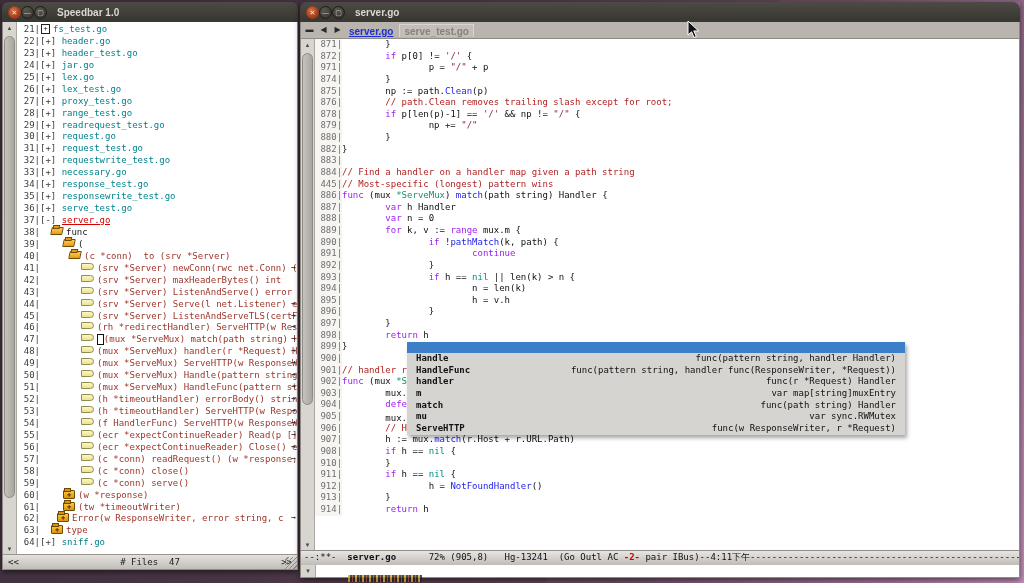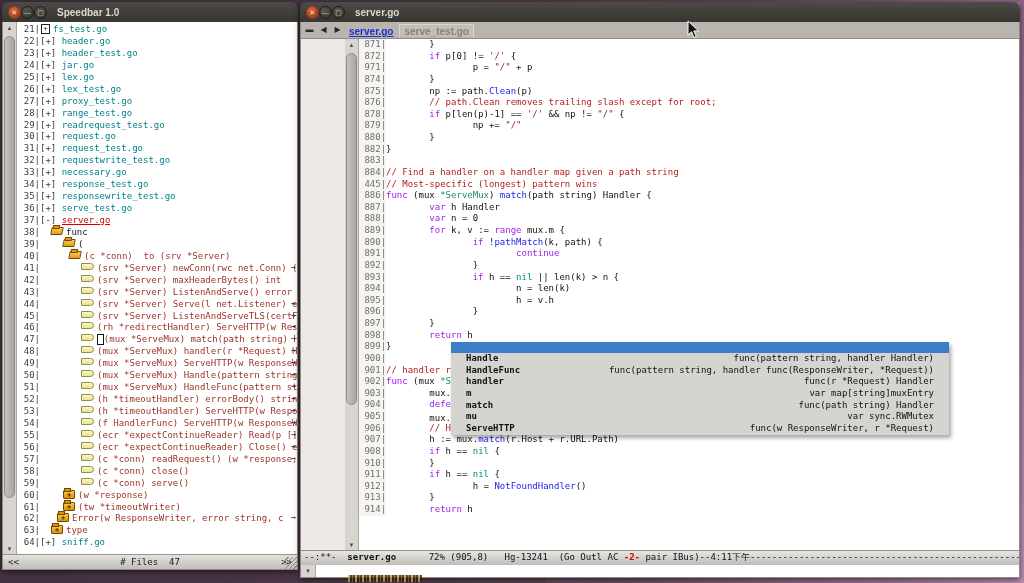--- a/index.html
+++ b/index.html
@@ -50,33 +50,33 @@
   .sb-status .mid{flex:1;text-align:center;}
   .grip{position:absolute;right:0;bottom:0;width:12px;height:12px;
     background:repeating-linear-gradient(135deg,transparent 0 2px,#908c85 2px 3px);}
   
   .tabbar{height:16px;background:#b9b5ae;border-bottom:1px solid #8f8b85;display:flex;align-items:center;
     padding-left:2px;gap:1px;flex:none;}
   .tbtn{width:13px;height:12px;font-size:8px;line-height:12px;color:#2a2a2a;text-align:center;cursor:pointer;}
   .tab{font-size:10px;font-weight:bold;padding:1px 4px 0 4px;white-space:nowrap;cursor:pointer;}
   .tab.active{color:#1f2fd0;text-decoration:underline;}
   .tab.inactive{color:#86827b;background:#c3bfb8;border:1px solid #d8d4cf;border-bottom:none;font-weight:bold;}
-  .ed-main{flex:1;display:flex;min-height:0;margin-left:44px;}
+  .ed-main{flex:1;display:flex;min-height:0;}
   .code-wrap{flex:1;background:#fff;position:relative;overflow:hidden;
     font-family:"DejaVu Sans Mono",monospace;font-size:9px;}
   .cl{height:11.64px;line-height:11.64px;display:flex;white-space:pre;}
   .cl-num{width:27px;color:#6f6f6f;background:#f7f5f2;text-align:right;flex:none;}
   .cl-code{flex:1;overflow:hidden;}
   .tok-p{color:#111;} .tok-k{color:#a020f0;} .tok-c{color:#b22222;} .tok-s{color:#8b2252;}
   .tok-f{color:#2222ee;} .tok-t{color:#15945f;} .tok-n{color:#008b8b;}
   .cursor-box{display:inline-block;width:5px;height:9px;border:1px solid #111;vertical-align:-1px;}
   .ac-popup{position:absolute;left:92px;top:302.6px;width:498px;box-shadow:2px 3px 4px rgba(0,0,0,.35);}
   .ac-sel{height:11.64px;background:#3d7ec9;}
   .ac-row{height:11.64px;line-height:11.5px;background:#d6d4d1;color:#111;display:flex;
-    justify-content:space-between;padding:0 15px;white-space:pre;}
+    justify-content:space-between;padding:0 9px;white-space:pre;}
   .ac-name{font-weight:bold;}
   .modeline{height:14px;background:linear-gradient(#e8e6e3,#bfbcb8);border-top:1px solid #908c86;
     font-family:"DejaVu Sans Mono",monospace;font-size:9px;line-height:13px;color:#111;
     white-space:pre;overflow:hidden;padding-left:3px;flex:none;}
   .ml-b{font-weight:bold;} .ml-r{color:#d00000;font-weight:bold;}
   .echo{height:12px;background:#fff;display:flex;flex:none;}
   .echo-sb{width:14px;background:#d8d4cf;border-right:1px solid #aba79f;font-size:6px;color:#4c4a46;
     display:flex;align-items:center;justify-content:center;}
   #mouse-cursor{position:absolute;left:687px;top:20px;z-index:50;}
   #desktop-artifact{position:absolute;left:348px;top:575px;width:74px;height:7px;opacity:.8;

